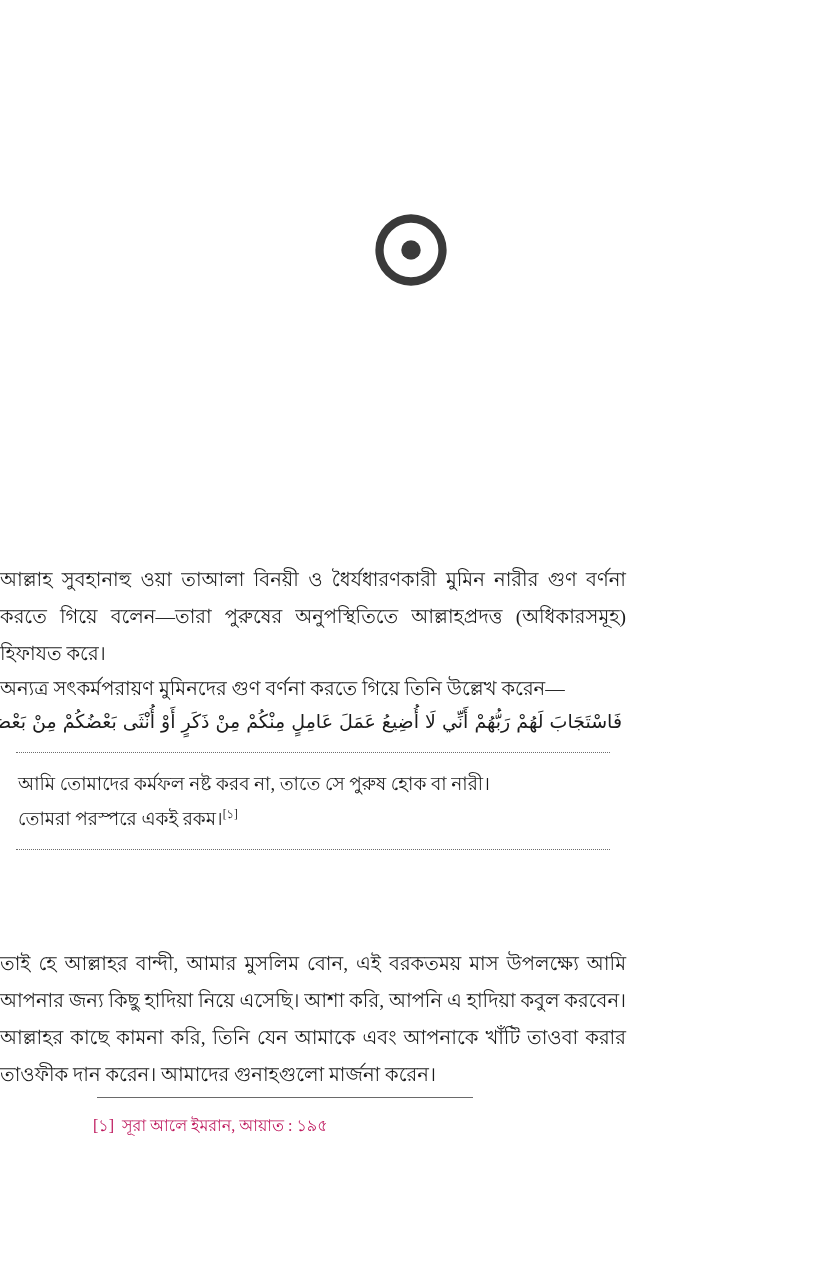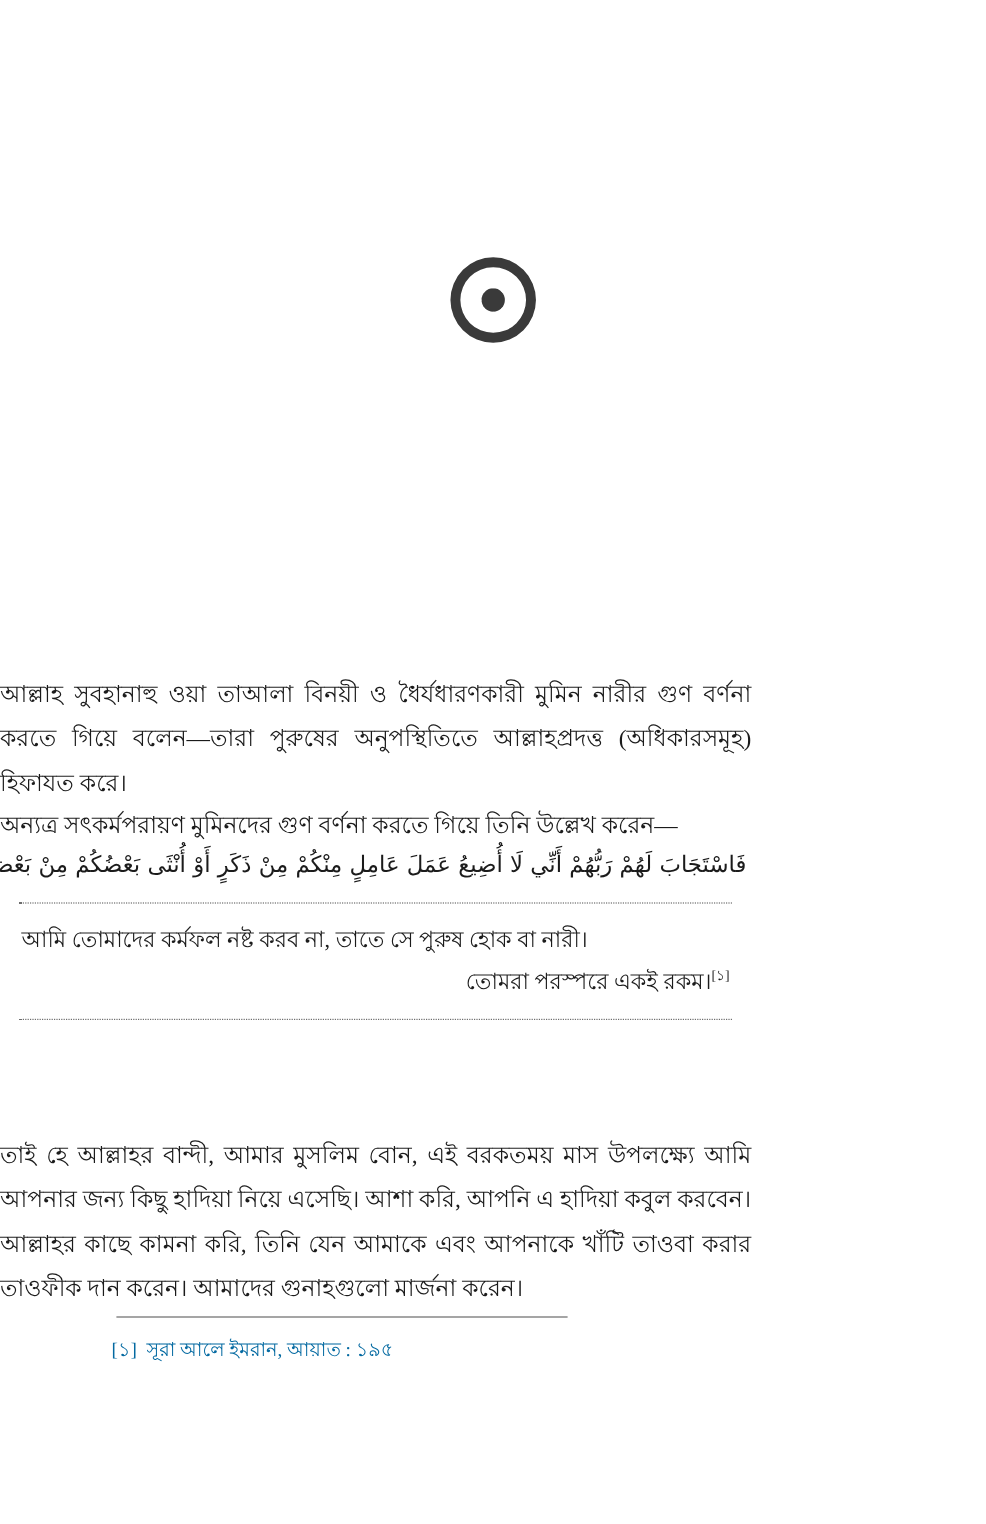--- a/index.html
+++ b/index.html
@@ -97,21 +97,21 @@
     line-height: 35px;
     color: #1b1b1b;
     padding: 14px 18px 6px 18px;
   }
   .translation .tline {
     display: block;
     text-align: justify;
     text-justify: inter-word;
   }
   .translation .tline.last {
-    text-align: right;
+    text-align: left;
   }
   .fn-marker {
     font-size: 11.5px;
     vertical-align: super;
     line-height: 0;
   }
 
   
   .footnote-rule {
     position: absolute;
@@ -121,21 +121,21 @@
     height: 0;
     border-top: 1.6px solid #6a6a6a;
   }
   .footnote {
     position: absolute;
     left: 93px;
     top: 1113px;
     width: 560px;
     font-size: 16px;
     line-height: 26px;
-    color: #0369a1;
+    color: #be185d;
   }
   .footnote .fn-num {
     display: inline-block;
     margin-right: 8px;
   }
 </style>
 </head>
 <body>
 
 <div class="page">

